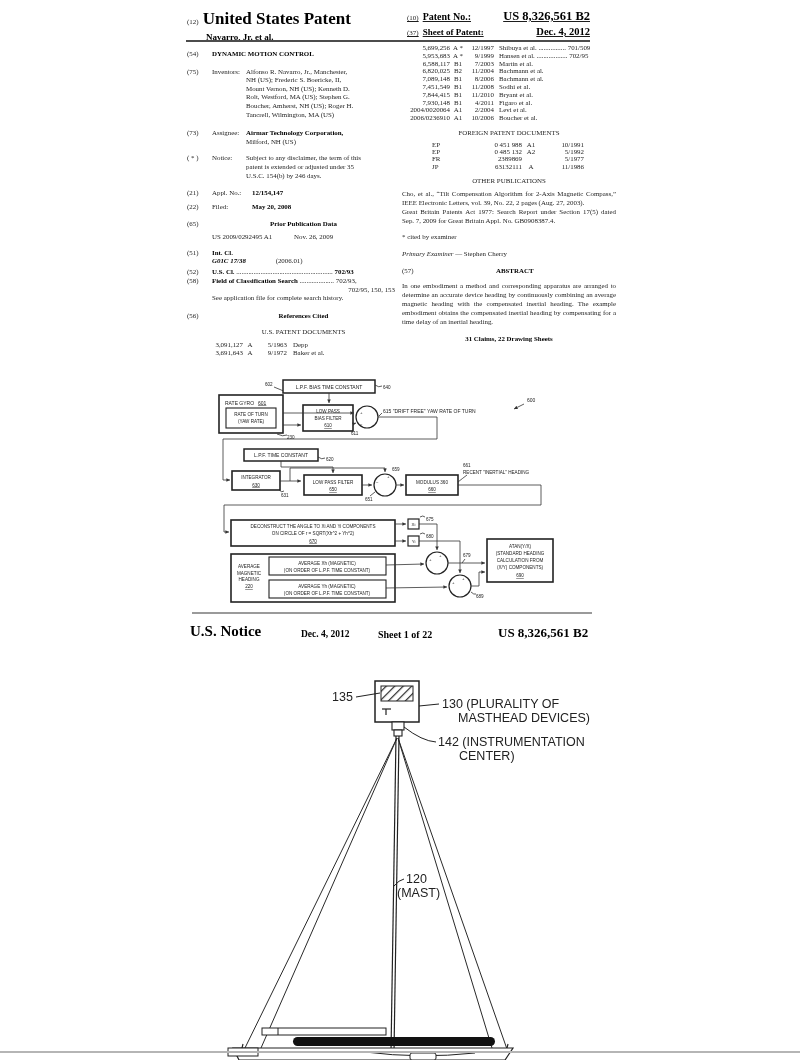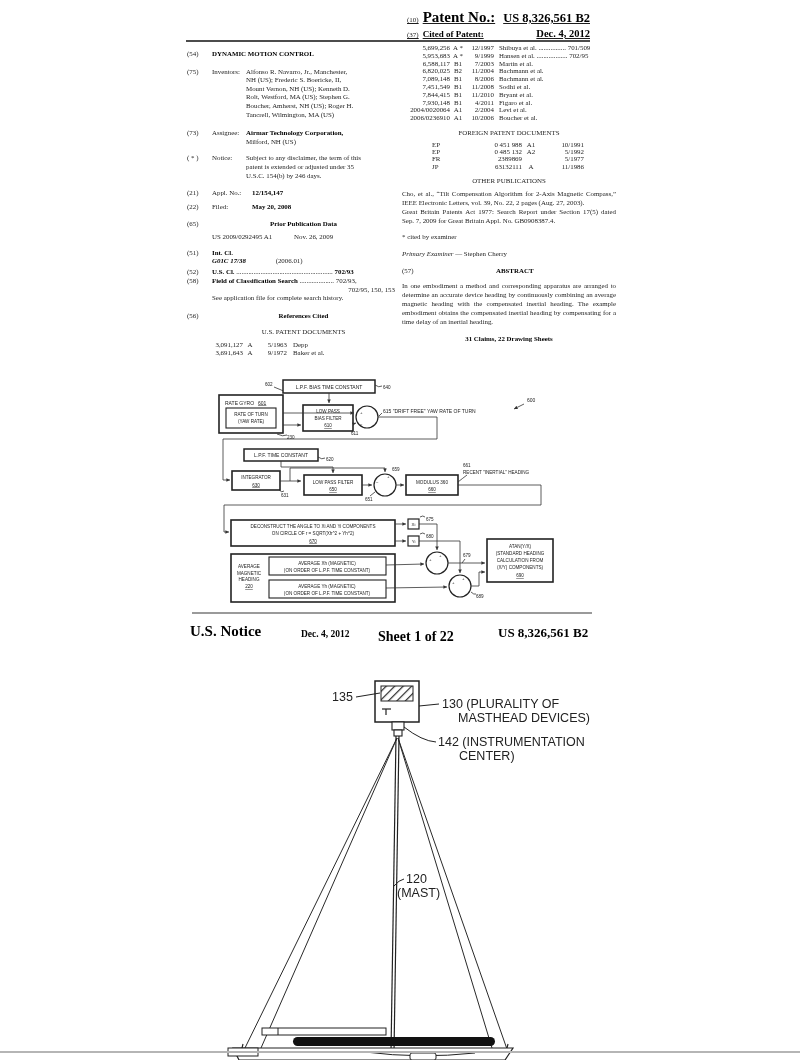--- a/index.html
+++ b/index.html
@@ -45,29 +45,34 @@
   .u{text-decoration:underline;}
   .boatlbl{font-size:12.5px;}
   
   .p2t{font-weight:bold;color:#000;}
 </style>
 </head>
 <body>
 
 <div id="page">
 
+  <div class="abs" style="left:187px;top:9px;">
+    <span class="smallnum">(12)</span>
+    <span class="b" style="font-size:17px;font-family:'Liberation Serif',serif;">United States Patent</span>
+    <div class="b" style="font-size:9px;margin:3px 0 0 19px;">Navarro, Jr. et al.</div>
+  </div>
   <div class="abs" style="left:407px;top:9px;width:183px;text-decoration:underline;">
     <div style="display:flex;align-items:baseline;">
       <span class="smallnum">(10)</span>
-      <span class="b" style="font-size:15px;margin-left:4px;">Patent No.:</span>
+      <span class="b" style="font-size:10px;margin-left:4px;">Patent No.:</span>
       <span class="b" style="font-size:12.5px;margin-left:auto;">US 8,326,561 B2</span>
     </div>
     <div style="display:flex;align-items:baseline;margin-top:2px;">
       <span class="smallnum">(37)</span>
-      <span class="b" style="font-size:9px;margin-left:4px;">Cited of Patent:</span>
+      <span class="b" style="font-size:9px;margin-left:4px;">Sheet of Patent:</span>
       <span class="b" style="font-size:10.5px;margin-left:auto;">Dec. 4, 2012</span>
     </div>
   </div>
   <div class="rule" style="left:186px;top:40px;width:404px;height:2.2px;"></div>
 
   <div class="abs col" style="left:187px;top:50px;width:208px;">
 
     <div class="fld" style="margin-bottom:9px;">
       <span class="fc">(54)</span>
       <span class="fv b">DYNAMIC MOTION CONTROL</span>
@@ -429,21 +434,21 @@
     <text class="dt46" x="305" y="180" text-anchor="middle">(STANDARD HEADING</text>
     <text class="dt46" x="305" y="187" text-anchor="middle">CALCULATION FROM</text>
     <text class="dt46" x="305" y="194" text-anchor="middle">(X/Y) COMPONENTS)</text>
     <text class="dt46 u" x="305" y="202" text-anchor="middle">690</text>
   </svg>
 
   <div class="sep" style="left:192px;top:612px;width:400px;height:2px;"></div>
 
   <div class="abs p2t" style="left:190px;top:623px;font-size:15px;">U.S. Notice</div>
   <div class="abs p2t" style="left:301px;top:629px;font-size:9.5px;">Dec. 4, 2012</div>
-  <div class="abs p2t" style="left:378px;top:629px;font-size:14px;">Sheet 1 of 22</div>
+  <div class="abs p2t" style="left:378px;top:629px;font-size:10px;">Sheet 1 of 22</div>
   <div class="abs p2t" style="left:498px;top:625px;font-size:13px;">US 8,326,561 B2</div>
 
   <svg class="abs" style="left:140px;top:660px;" width="520" height="400" viewBox="0 0 520 400">
     <defs>
       <pattern id="hatch" patternUnits="userSpaceOnUse" width="6" height="6" patternTransform="rotate(45)">
         <line x1="0" y1="0" x2="0" y2="6" stroke="#2a2a2a" stroke-width="2.4"></line>
       </pattern>
     </defs>
 
     <g stroke="#2a2a2a" stroke-width="1" fill="none">

